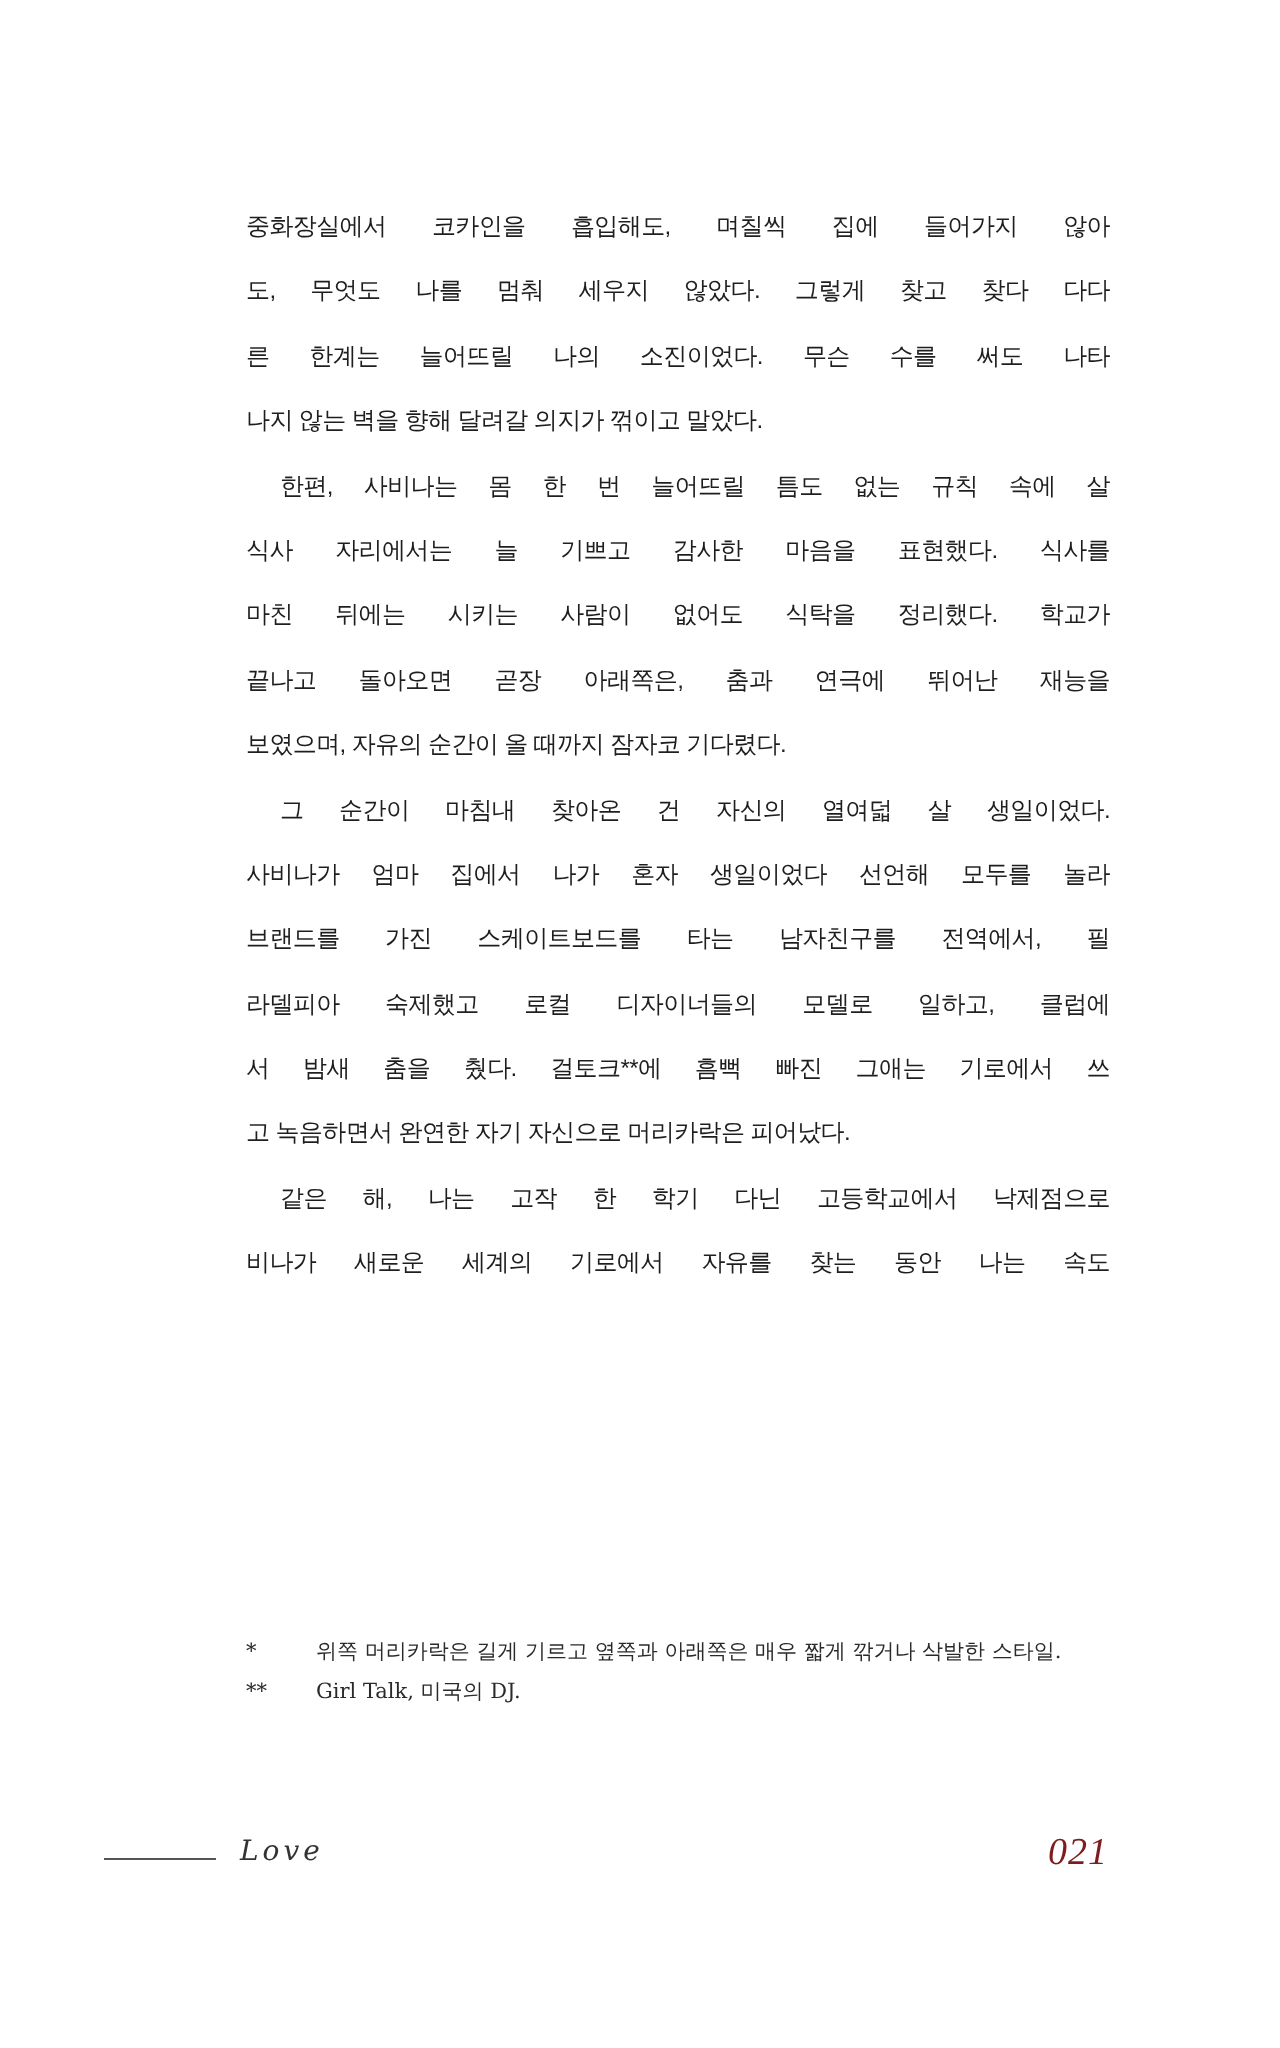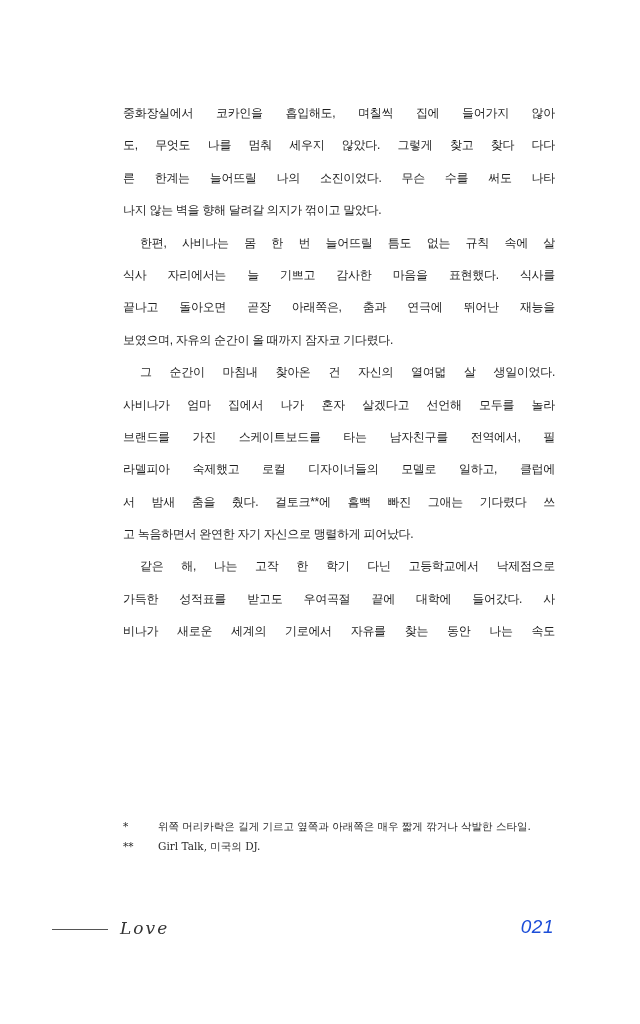--- a/index.html
+++ b/index.html
@@ -77,61 +77,61 @@
       width: 56px;
       height: 1px;
       background: #555555;
     }
     .footer-title {
       position: absolute;
       left: 120px;
       top: 3px;
       font-family: "DejaVu Serif", "Liberation Serif", serif;
       font-style: italic;
-      font-size: 17px;
+      font-size: 14px;
       letter-spacing: 2px;
       color: #333333;
     }
     .footer-page {
       position: absolute;
       right: 86px;
       top: 1px;
-      font-family: Liberation Sans, sans-serif;
+      font-family: Liberation Serif, serif;
       font-style: italic;
       font-size: 19px;
-      color: #1d4ed8;
+      color: #7f1d1d;
       letter-spacing: 0.5px;
     }
   </style>
 </head>
 <body>
 
 <div class="page">
 
   <div class="body-text">
 
     <span class="line">중화장실에서 코카인을 흡입해도, 며칠씩 집에 들어가지 않아</span>
     <span class="line">도, 무엇도 나를 멈춰 세우지 않았다. 그렇게 찾고 찾다 다다</span>
     <span class="line">른 한계는 늘어뜨릴 나의 소진이었다. 무슨 수를 써도 나타</span>
     <span class="line last">나지 않는 벽을 향해 달려갈 의지가 꺾이고 말았다.</span>
 
     <span class="line indent">한편, 사비나는 몸 한 번 늘어뜨릴 틈도 없는 규칙 속에 살</span>
     <span class="line">식사 자리에서는 늘 기쁘고 감사한 마음을 표현했다. 식사를</span>
+    <span class="line">마친 뒤에는 시키는 사람이 없어도 식탁을 정리했다. 학교가</span>
     <span class="line">끝나고 돌아오면 곧장 아래쪽은, 춤과 연극에 뛰어난 재능을</span>
     <span class="line last">보였으며, 자유의 순간이 올 때까지 잠자코 기다렸다.</span>
 
     <span class="line indent">그 순간이 마침내 찾아온 건 자신의 열여덟 살 생일이었다.</span>
-    <span class="line">사비나가 엄마 집에서 나가 혼자 살겠다고 선언해 모두를 놀라</span>
+    <span class="line">사비나가 엄마 집에서 나가 혼자 생일이었다 선언해 모두를 놀라</span>
     <span class="line">브랜드를 가진 스케이트보드를 타는 남자친구를 전역에서, 필</span>
     <span class="line">라델피아 숙제했고 로컬 디자이너들의 모델로 일하고, 클럽에</span>
-    <span class="line">서 밤새 춤을 췄다. 걸토크**에 흠뻑 빠진 그애는 기다렸다 쓰</span>
-    <span class="line last">고 녹음하면서 완연한 자기 자신으로 맹렬하게 피어났다.</span>
+    <span class="line">서 밤새 춤을 췄다. 걸토크**에 흠뻑 빠진 그애는 기로에서 쓰</span>
+    <span class="line last">고 녹음하면서 완연한 자기 자신으로 머리카락은 피어났다.</span>
 
     <span class="line indent">같은 해, 나는 고작 한 학기 다닌 고등학교에서 낙제점으로</span>
-    <span class="line">가득한 성적표를 받고도 우여곡절 끝에 대학에 들어갔다. 사</span>
     <span class="line">비나가 새로운 세계의 기로에서 자유를 찾는 동안 나는 속도</span>
   </div>
 
   <div class="footnotes">
     <div class="fn">
       <span class="fn-mark">*</span>
       <span class="fn-text">위쪽 머리카락은 길게 기르고 옆쪽과 아래쪽은 매우 짧게 깎거나 삭발한 스타일.</span>
     </div>
     <div class="fn">
       <span class="fn-mark">**</span>

